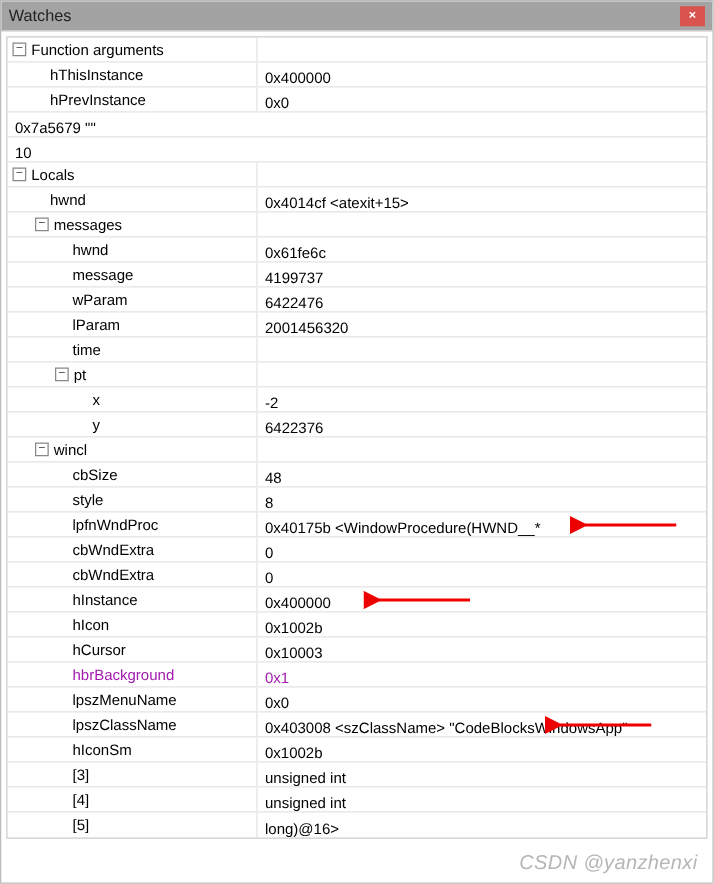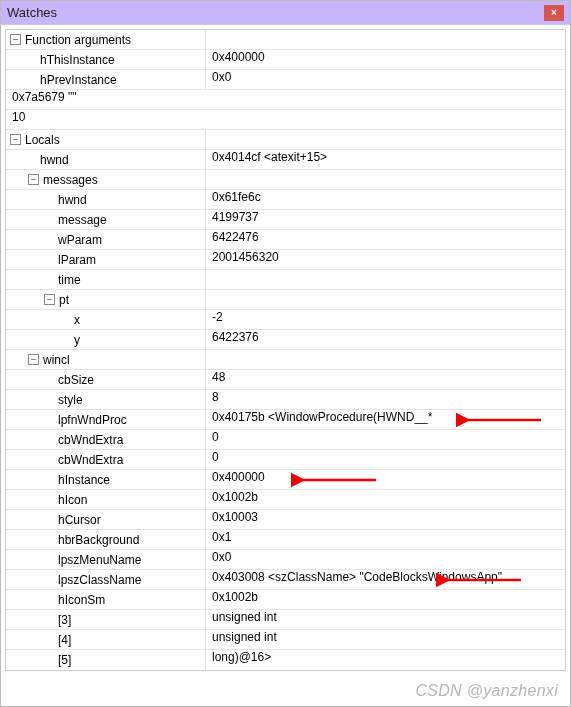--- a/index.html
+++ b/index.html
@@ -12,21 +12,21 @@
       border: 1px solid #bbb;
       position: relative;
       overflow: hidden;
     }
     .titlebar {
       height: 24px;
       border-bottom: 1px solid #ccc;
       display: flex;
       align-items: center;
       padding: 0 6px;
-      background: #c4b5fd;
+      background: #a3a3a3;
     }
     .titlebar-title {
       flex: 1;
       font-size: 13px;
       color: #222;
     }
     .close-btn {
       width: 20px;
       height: 16px;
       background: #d9534f;
@@ -62,21 +62,21 @@
       border-right: 1px solid #e4e4e4;
       display: flex;
       align-items: center;
       padding-left: 4px;
       white-space: nowrap;
       overflow: hidden;
     }
     .value-cell {
       flex: 1;
       display: flex;
-      align-items: flex-start;
+      align-items: flex-end;
       padding: 0 6px;
       white-space: nowrap;
       overflow: hidden;
       position: relative;
     }
     .toggle {
       width: 11px;
       height: 11px;
       border: 1px solid #888;
       background: #fff;
@@ -95,21 +95,21 @@
     .indent-1 { padding-left: 4px; }
     .indent-1 .spacer { width: 30px; flex-shrink: 0; }
     .indent-1-t { padding-left: 4px; }
     .indent-1-t .spacer { width: 18px; flex-shrink: 0; }
     .indent-2 { padding-left: 4px; }
     .indent-2 .spacer { width: 48px; flex-shrink: 0; }
     .indent-2-t { padding-left: 4px; }
     .indent-2-t .spacer { width: 34px; flex-shrink: 0; }
     .indent-3 { padding-left: 4px; }
     .indent-3 .spacer { width: 64px; flex-shrink: 0; }
-    .red { color: #000000; }
+    .red { color: #a21caf; }
     .arrow {
       position: absolute;
       pointer-events: none;
     }
     .arrow svg { display: block; }
     .arrow-1 { top: 2px; left: 250px; }
     .arrow-2 { top: 2px; left: 85px; }
     .arrow-3 { top: 2px; left: 230px; }
     .watermark {
       position: absolute;

